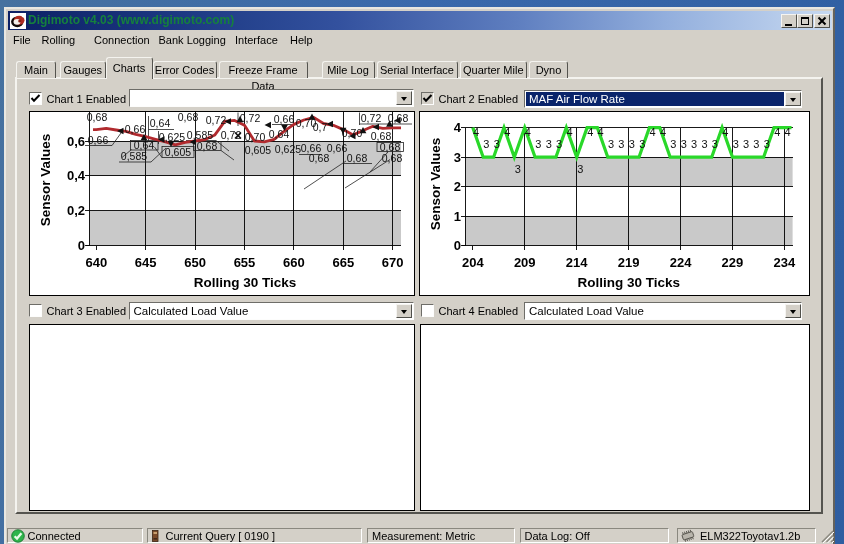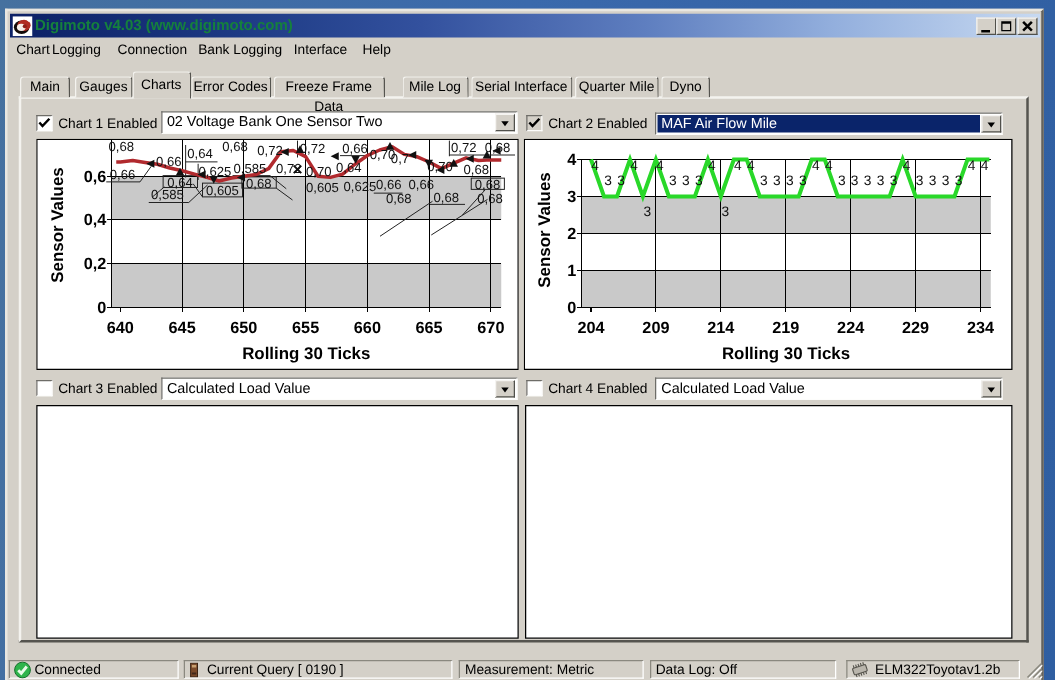--- a/index.html
+++ b/index.html
@@ -51,22 +51,22 @@
     <div class="abs" style="left:2.5px;top:8.5px;width:7px;height:2.5px;background:#000"></div>
   </div>
 <div id="bmax" class="tbtn abs">
     <div class="abs" style="left:2.5px;top:2px;width:8.5px;height:7.5px;border:1.2px solid #000;border-top-width:2.5px"></div>
   </div>
 <div id="bcls" class="tbtn abs">
     <svg width="13" height="11" style="position:absolute;left:0.5px;top:0.5px">
       <path d="M2.5 1.5 L9.5 8.5 M9.5 1.5 L2.5 8.5" stroke="#000" stroke-width="2"></path>
     </svg>
   </div>
-<div class="menu abs" style="left:13px">Chart</div>
-<div class="menu abs" style="left:41.5px">Logging</div>
+<div class="menu abs" style="left:13px">File</div>
+<div class="menu abs" style="left:41.5px">Rolling</div>
 <div class="menu abs" style="left:94px">Connection</div>
 <div class="menu abs" style="left:158.5px">Bank Logging</div>
 <div class="menu abs" style="left:235px">Interface</div>
 <div class="menu abs" style="left:290px">Help</div>
 <div id="page" class="abs"></div>
 <div class="tab abs" style="left:16px;width:40px">Main</div>
 <div class="tab abs" style="left:59.5px;width:46.5px">Gauges</div>
 <div class="tab abs" style="left:152.5px;width:64px">Error Codes</div>
 <div class="tab abs" style="left:218.5px;width:89px">Freeze Frame Data</div>
 <div class="tab abs" style="left:321.5px;width:53px">Mile Log</div>
@@ -79,28 +79,27 @@
     <path d="M2.5 6 L5 8.8 L10.5 3" stroke="#000" stroke-width="2" fill="none"></path>
   </svg>
 <div class="cb abs" style="left:29px;top:92px"></div>
 <svg class="abs" style="left:420.5px;top:92px;z-index:7" width="13" height="13" viewBox="0 0 13 13">
     <path d="M2.5 6 L5 8.8 L10.5 3" stroke="#000" stroke-width="2" fill="none"></path>
   </svg>
 <div class="cb abs" style="left:420.5px;top:92px;background:transparent"></div>
 <div class="cblab abs" style="left:46.5px;top:92.5px">Chart 1 Enabled</div>
 <div class="cblab abs" style="left:438.5px;top:92.5px">Chart 2 Enabled</div>
 <div class="combo abs" style="left:128.5px;top:89px;width:285px">
-    <div class="txt">02 Voltage Bank One Sensor Two</div>
     <div class="btn">
       <div class="arr"></div>
     </div>
   </div>
 <div class="combo abs" style="left:524px;top:90px;width:278px">
     <div style="position:absolute;left:1px;top:1px;right:17px;bottom:1px;background:#0a246a"></div>
-    <div class="txt" style="color:#fff;z-index:2">MAF Air Flow Mile</div>
+    <div class="txt" style="color:#fff;z-index:2">MAF Air Flow Rate</div>
     <div class="btn">
       <div class="arr"></div>
     </div>
   </div>
 <div class="cb abs" style="left:29px;top:304px"></div>
 <div class="cb abs" style="left:420.5px;top:304px"></div>
 <div class="cblab abs" style="left:46.5px;top:304.5px">Chart 3 Enabled</div>
 <div class="cblab abs" style="left:438.5px;top:304.5px">Chart 4 Enabled</div>
 <div class="combo abs" style="left:128.5px;top:302px;width:285px">
     <div class="txt">Calculated Load Value</div>

